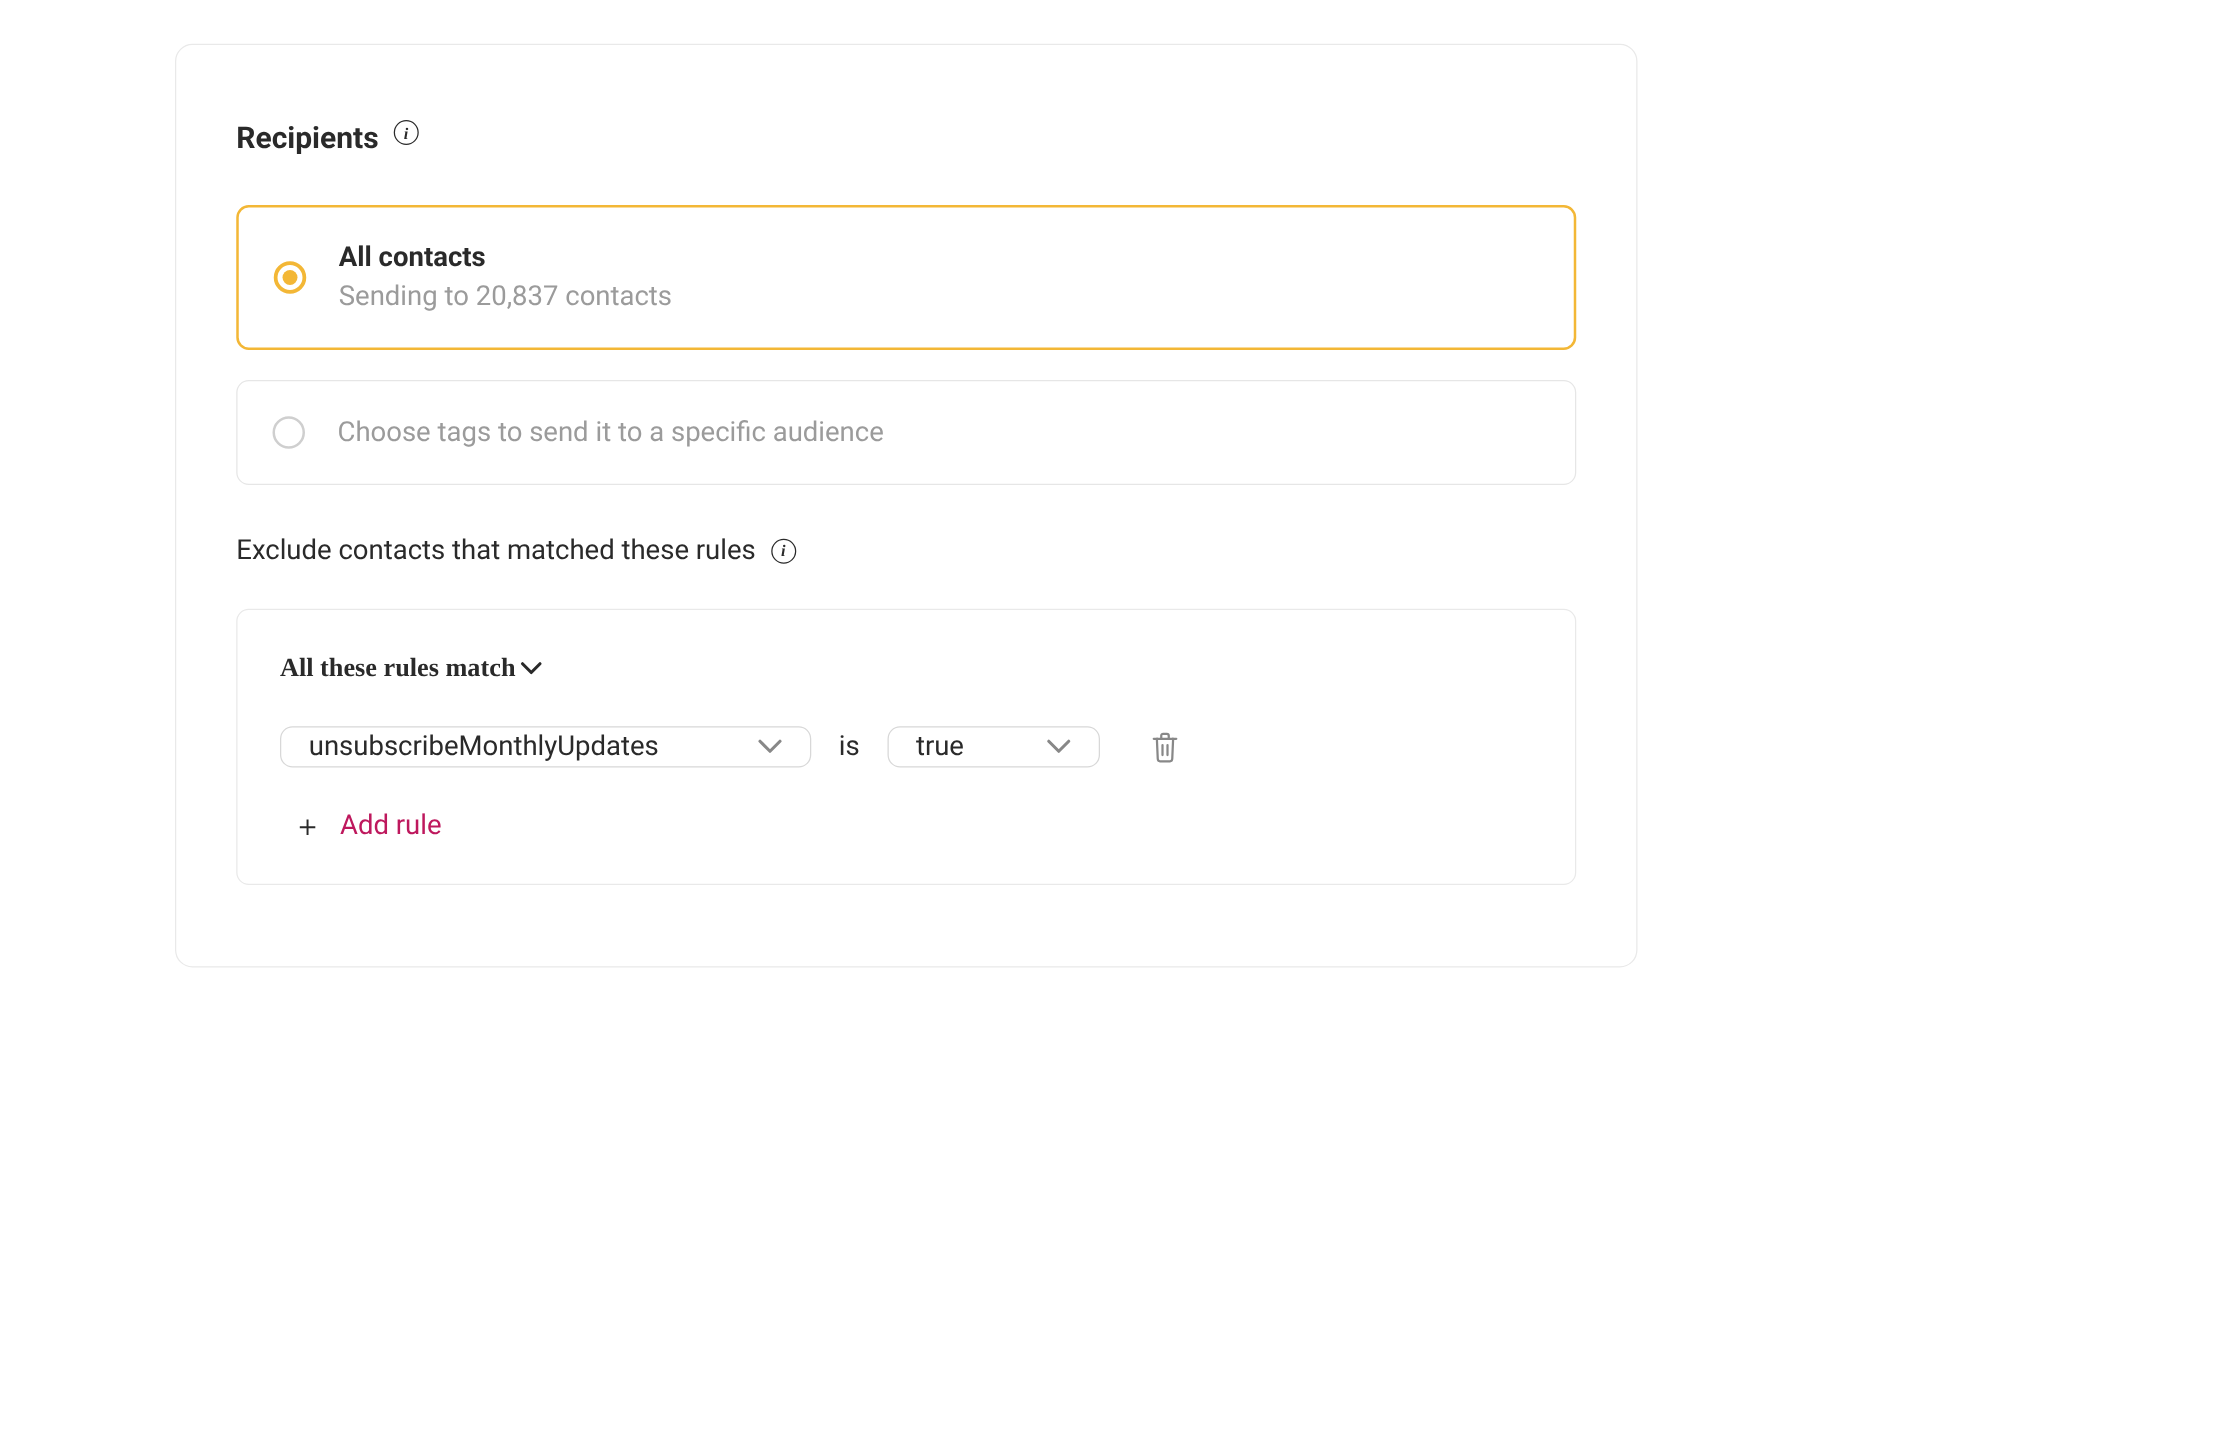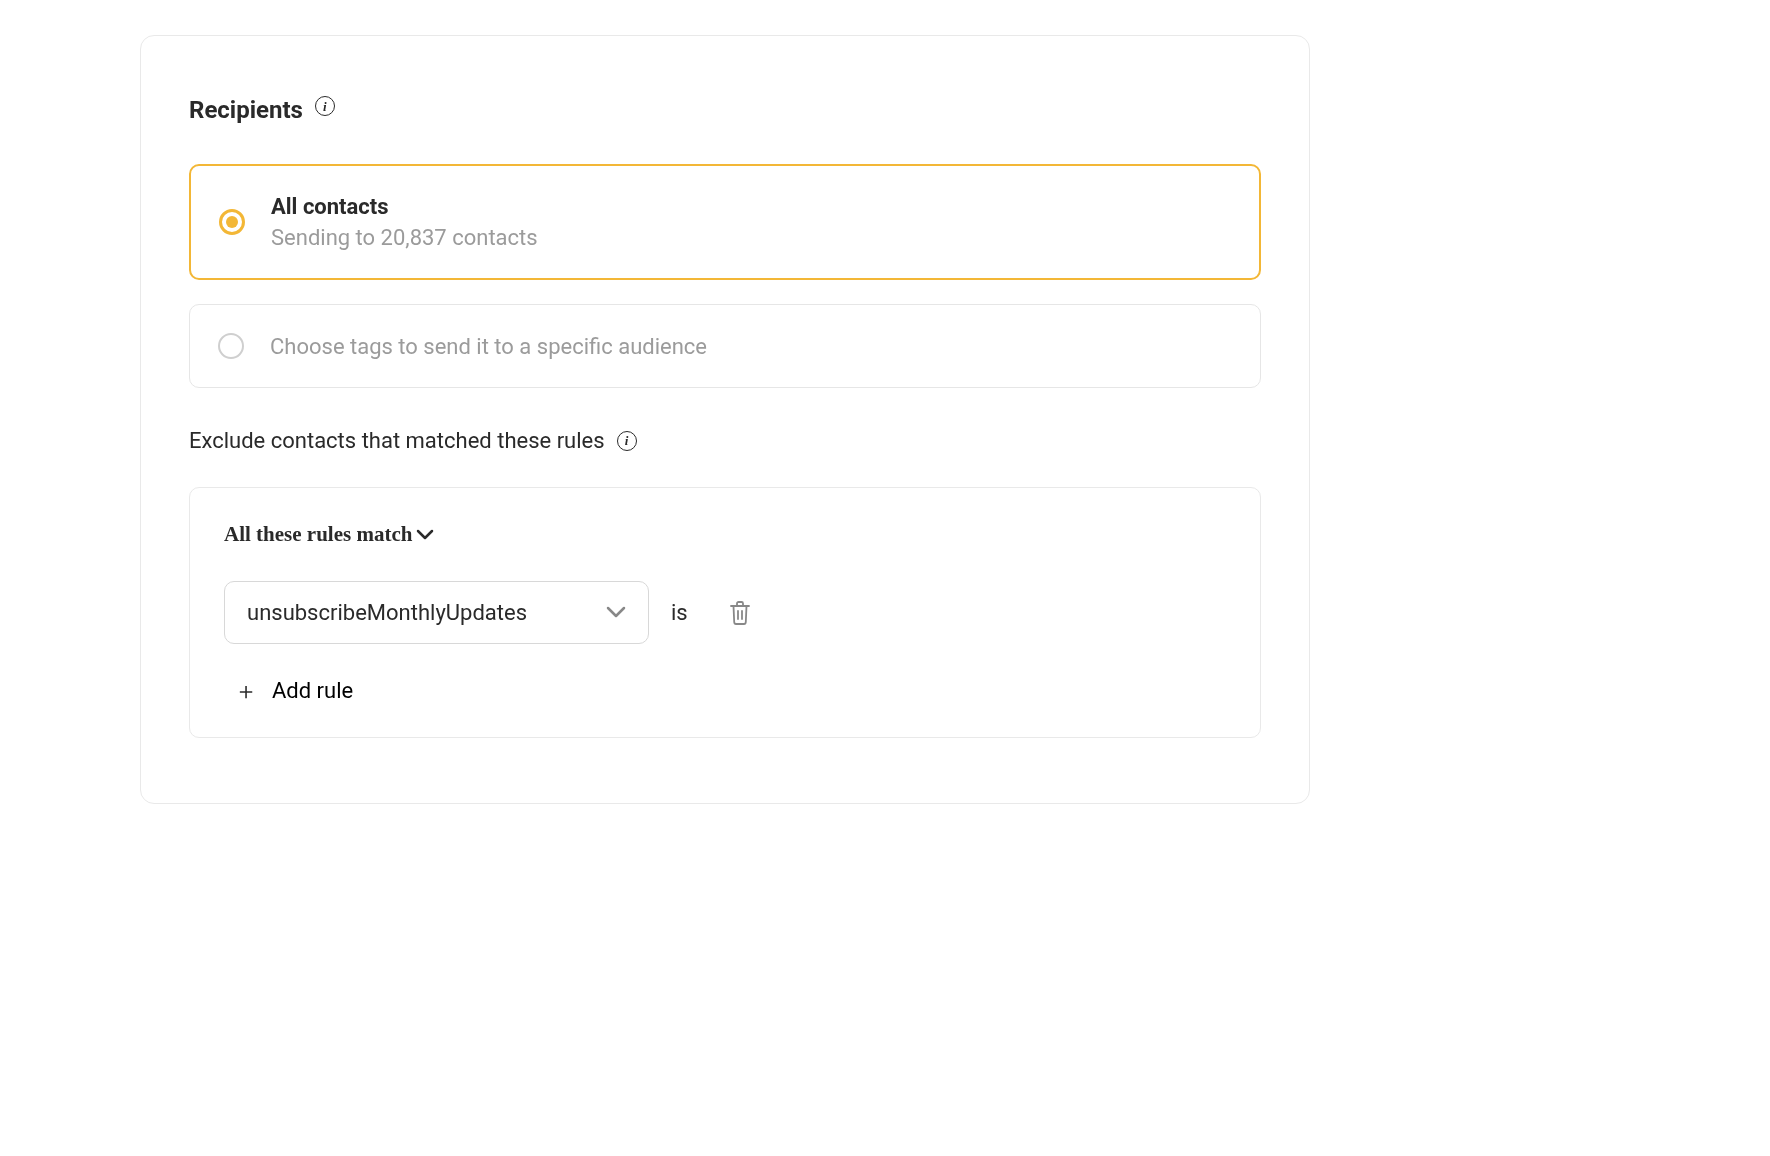--- a/index.html
+++ b/index.html
@@ -132,21 +132,21 @@
     }
     .rule-row {
       display: flex;
       align-items: center;
       gap: 22px;
       margin-bottom: 34px;
     }
     .select-box {
       border: 1.5px solid #d8d8d8;
       border-radius: 10px;
-      padding: 18px 22px;
+      padding: 3px 22px;
       display: flex;
       align-items: center;
       justify-content: space-between;
       gap: 20px;
       background: #ffffff;
       cursor: pointer;
     }
     .select-box.field {
       width: 425px;
     }
@@ -175,21 +175,21 @@
       padding-left: 10px;
     }
     .plus-icon {
       font-size: 24px;
       color: #2a2a2a;
       font-weight: 300;
       line-height: 1;
     }
     .add-rule-text {
       font-size: 22px;
-      color: #000000;
+      color: #be185d;
     }
   </style>
 </head>
 <body>
 
 <div class="card">
 
   <div class="section-header">
     <span class="section-title">Recipients</span>
     <span class="info-icon">i</span>
@@ -235,20 +235,28 @@
         <span class="select-text">unsubscribeMonthlyUpdates</span>
         <span class="chevron-down">
           <svg width="20" height="13" viewBox="0 0 20 13">
               <path d="M2 2 L10 10 L18 2" stroke="#888888" stroke-width="2.5" fill="none" stroke-linecap="round" stroke-linejoin="round"></path>
             </svg>
         </span>
       </div>
 
       <span class="operator-text">is</span>
 
+      <div class="select-box value">
+        <span class="select-text">true</span>
+        <span class="chevron-down">
+          <svg width="20" height="13" viewBox="0 0 20 13">
+              <path d="M2 2 L10 10 L18 2" stroke="#888888" stroke-width="2.5" fill="none" stroke-linecap="round" stroke-linejoin="round"></path>
+            </svg>
+        </span>
+      </div>
 
       <span class="trash-icon">
         <svg width="24" height="26" viewBox="0 0 24 26" fill="none" stroke="#888888" stroke-width="1.8" stroke-linecap="round" stroke-linejoin="round">
           <path d="M3 6 L21 6"></path>
           <path d="M9 6 V3.5 C9 2.7 9.7 2 10.5 2 H13.5 C14.3 2 15 2.7 15 3.5 V6"></path>
           <path d="M5.5 6 L6.2 22 C6.25 23 7 24 8 24 H16 C17 24 17.75 23 17.8 22 L18.5 6"></path>
           <path d="M10 11 V19"></path>
           <path d="M14 11 V19"></path>
         </svg>
       </span>

